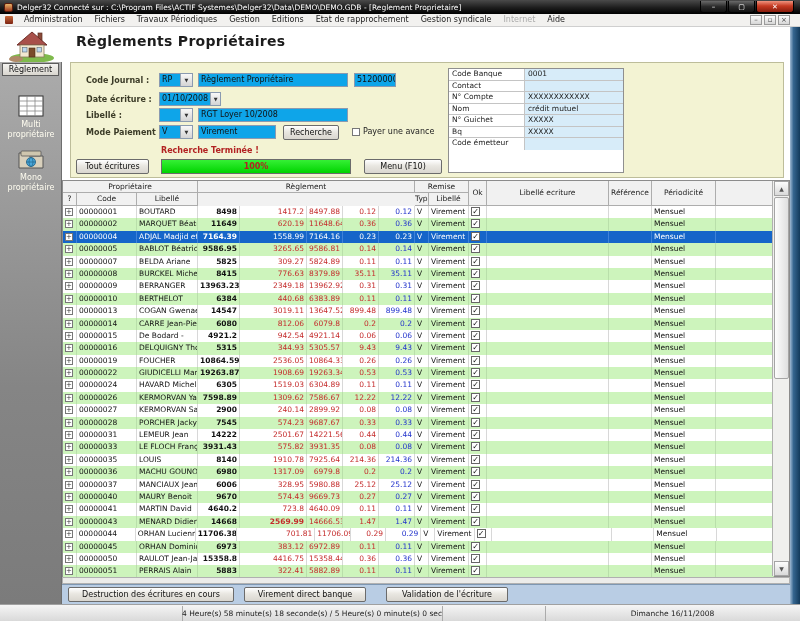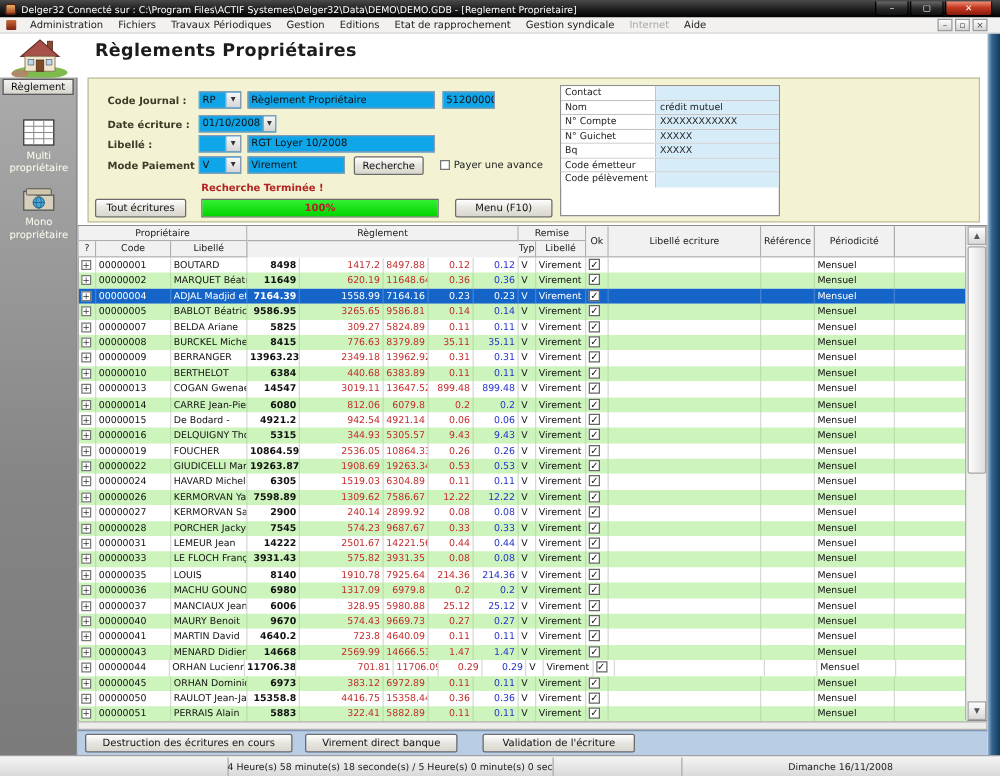--- a/index.html
+++ b/index.html
@@ -234,47 +234,47 @@
   <div class="btn" style="left:5px;top:96px;width:73px;height:15px;line-height:13px">Tout écritures</div>
   <div class="progress" style="left:90px;top:96px;width:190px;height:15px">
     <div class="fill" style="width: 100%;"></div>
     <div class="ptxt">100%</div>
   </div>
   <div class="btn" style="left:293px;top:96px;width:78px;height:15px;line-height:13px">Menu (F10)</div>
 
   <div class="bankpanel">
     <div>
         <div class="bank-row">
+          <div class="bank-label">Code Banque</div>
+          <div class="bank-value">0001</div>
+        </div>
+        <div class="bank-row">
           <div class="bank-label">Contact</div>
           <div class="bank-value"></div>
         </div>
         <div class="bank-row">
+          <div class="bank-label">N° Compte</div>
+          <div class="bank-value">XXXXXXXXXXXX</div>
+        </div>
+        <div class="bank-row">
           <div class="bank-label">Nom</div>
           <div class="bank-value">crédit mutuel</div>
-        </div>
-        <div class="bank-row">
-          <div class="bank-label">N° Compte</div>
-          <div class="bank-value">XXXXXXXXXXXX</div>
         </div>
         <div class="bank-row">
           <div class="bank-label">N° Guichet</div>
           <div class="bank-value">XXXXX</div>
         </div>
         <div class="bank-row">
           <div class="bank-label">Bq</div>
           <div class="bank-value">XXXXX</div>
         </div>
         <div class="bank-row">
           <div class="bank-label">Code émetteur</div>
           <div class="bank-value"></div>
         </div>
-        <div class="bank-row">
-          <div class="bank-label">Code pélèvement</div>
-          <div class="bank-value"></div>
-        </div>
       </div>
   </div>
 </div>
 
 <div class="grid">
   <div class="grid-header">
     <div class="hcol" style="width:135px">
       <div class="hgroup">Propriétaire</div>
       <div class="hrow">
         <div class="hc" style="width:14px">?</div>
@@ -722,21 +722,21 @@
         <div class="cell " style="width: 122px;"></div>
         <div class="cell " style="width: 43px;"></div>
         <div class="cell " style="width: 64px;">Mensuel</div>
         <div class="cell " style="width: 58px;"></div>
       </div>
       <div class="grid-row alt">
         <div class="cell " style="width: 14px;"><span class="exp">+</span></div>
         <div class="cell " style="width: 60px;">00000043</div>
         <div class="cell " style="width: 61px;">MENARD Didier</div>
         <div class="cell r b" style="width: 42px;">14668</div>
-        <div class="cell r red" style="width: 67px;">2569.99</div>
+        <div class="cell r red" style="width: 67px; font-weight: bold;">2569.99</div>
         <div class="cell r red" style="width: 36px;">14666.53</div>
         <div class="cell r red" style="width: 36px;">1.47</div>
         <div class="cell r blue" style="width: 36px;">1.47</div>
         <div class="cell " style="width: 14px;">V</div>
         <div class="cell " style="width: 40px;">Virement</div>
         <div class="cell " style="width: 18px;"><span class="gcb">✓</span></div>
         <div class="cell " style="width: 122px;"></div>
         <div class="cell " style="width: 43px;"></div>
         <div class="cell " style="width: 64px;">Mensuel</div>
         <div class="cell " style="width: 58px;"></div>

